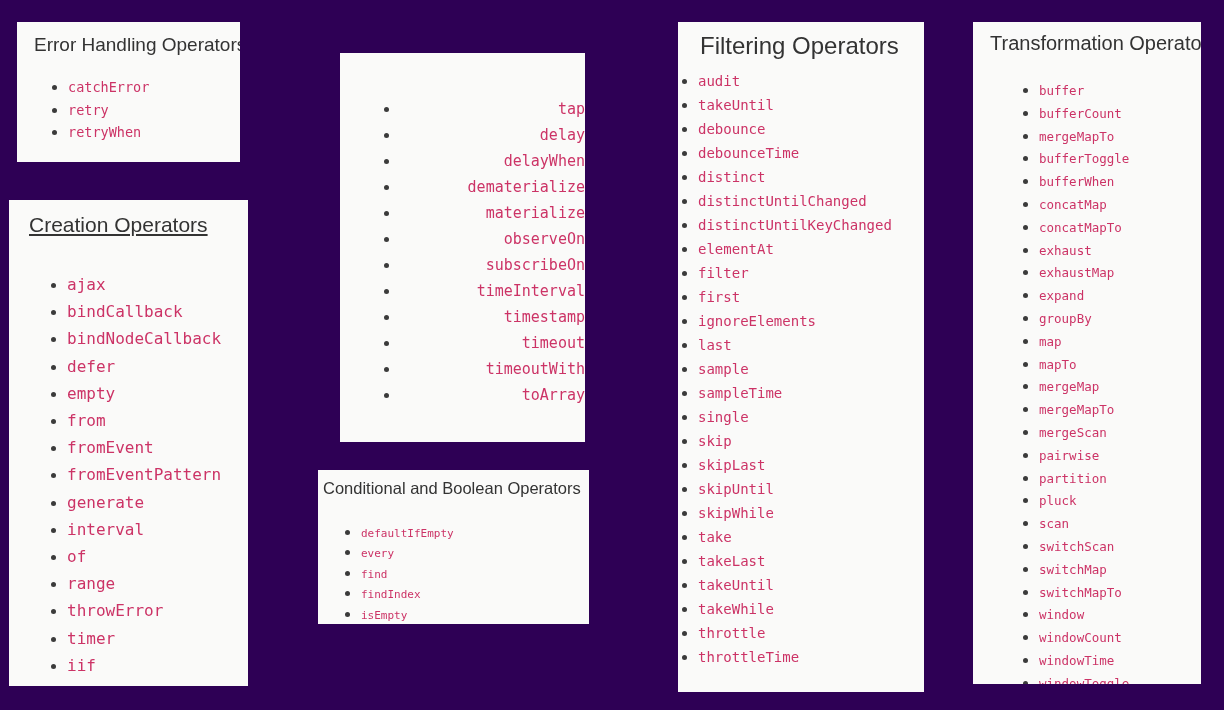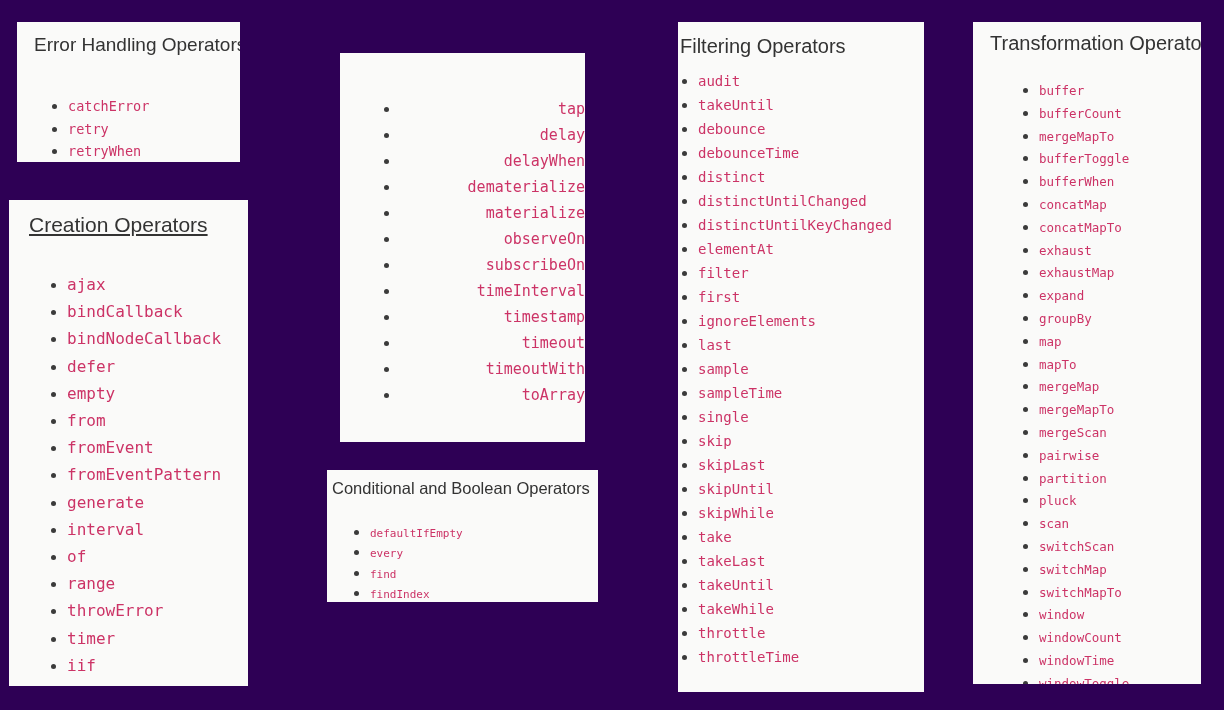--- a/index.html
+++ b/index.html
@@ -56,21 +56,21 @@
     width: 223px;
     height: 140px;
     padding: 11px 0 0 0;
   }
   #card-error .card-title {
     font-size: 19px;
     line-height: 24px;
     padding-left: 17px;
   }
   #card-error .op-list {
-    margin-top: 38px;
+    margin-top: 19px;
     padding-left: 51px;
   }
   #card-error .op-item { line-height: 22.5px; }
   #card-error .op-link { font-size: 13.5px; }
 
   
   #card-creation {
     left: 9px;
     top: 200px;
     width: 239px;
@@ -106,24 +106,24 @@
   #card-utility .op-list {
     margin-top: 32px;
     padding-left: 60px;
     text-align: right;
   }
   #card-utility .op-item { line-height: 26px; }
   #card-utility .op-link { font-size: 15px; }
 
   
   #card-conditional {
-    left: 327px;
+    left: 318px;
     top: 470px;
     width: 271px;
-    height: 132px;
+    height: 154px;
     padding: 8px 0 0 0;
   }
   #card-conditional .card-title {
     font-size: 16.5px;
     line-height: 21px;
     padding-left: 5px;
   }
   #card-conditional .op-list {
     margin-top: 24px;
     padding-left: 43px;
@@ -133,23 +133,23 @@
 
   
   #card-filtering {
     left: 678px;
     top: 22px;
     width: 246px;
     height: 670px;
     padding: 11px 0 0 0;
   }
   #card-filtering .card-title {
-    font-size: 20px;
+    font-size: 24px;
     line-height: 26px;
-    padding-left: 2px;
+    padding-left: 22px;
   }
   #card-filtering .op-list {
     margin-top: 10px;
     padding-left: 20px;
   }
   #card-filtering .op-item { line-height: 24px; }
   #card-filtering .op-link { font-size: 14px; }
 
   
   #card-transformation {

